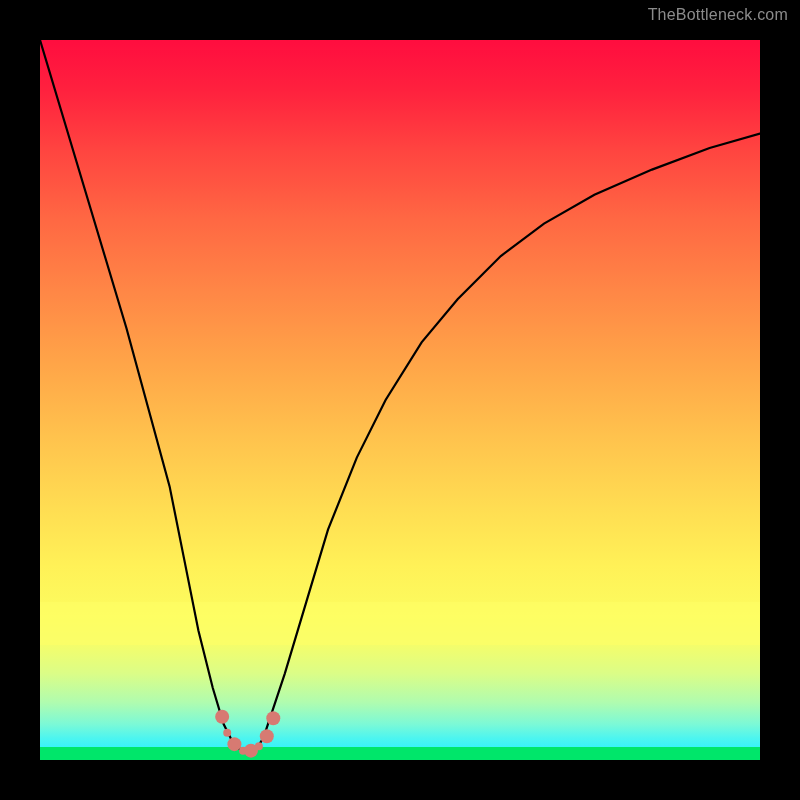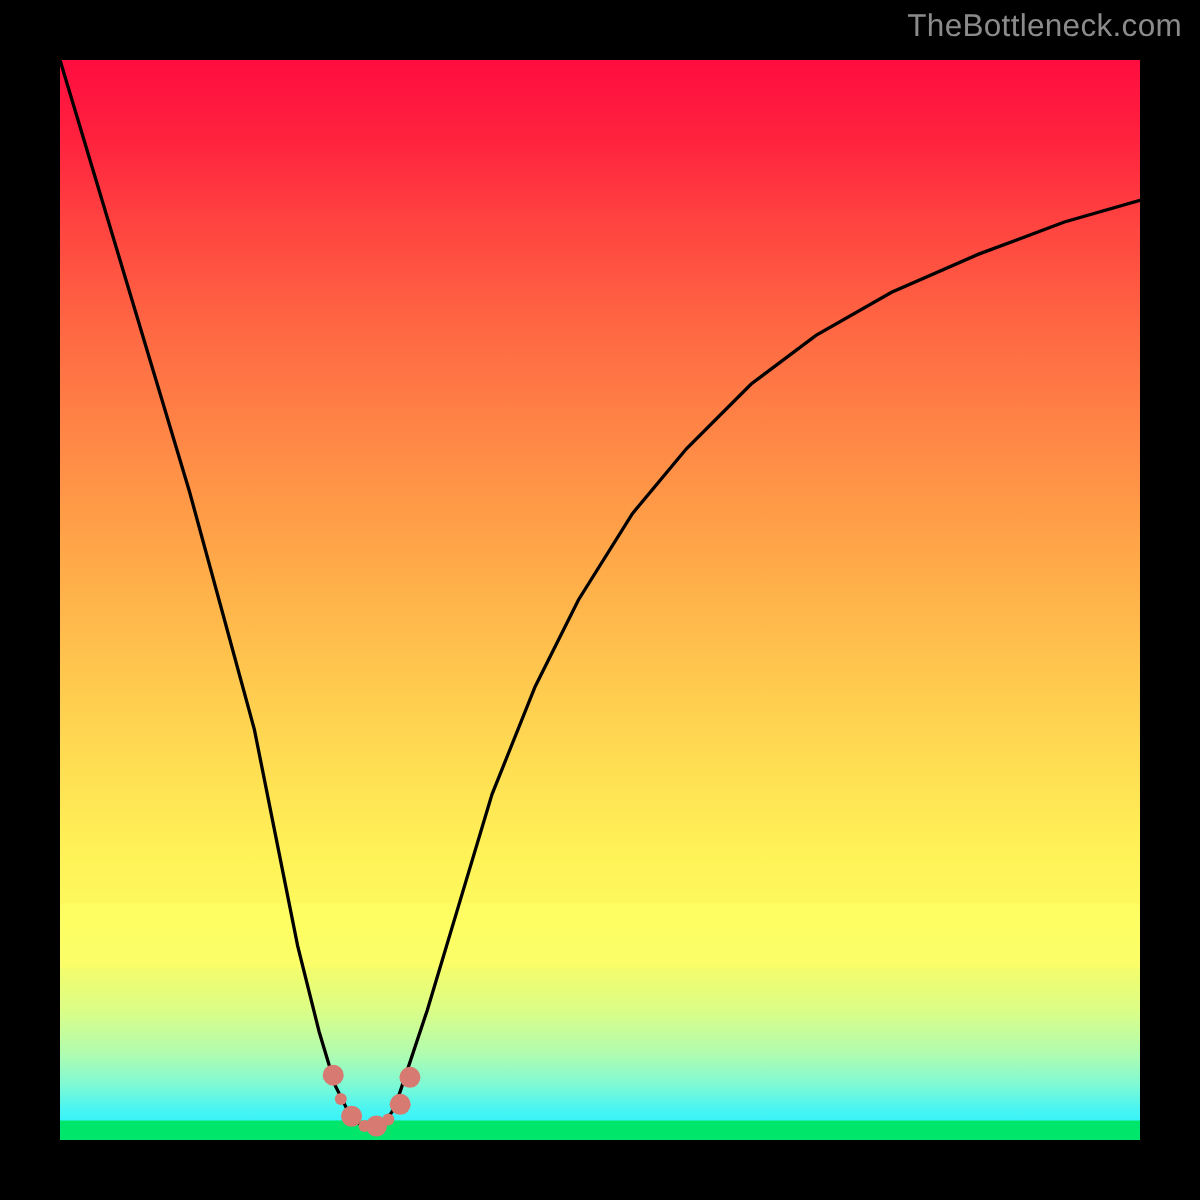--- a/index.html
+++ b/index.html
@@ -61,21 +61,21 @@
     width: 100%;
     bottom: 0;
     height: 1.8%;
     background: #00e66a;
   }
   .watermark {
     position: absolute;
     top: 6px;
     right: 12px;
     color: #8b8b8b;
-    font-size: 21px;
+    font-size: 16px;
     font-weight: 500;
     letter-spacing: 0.2px;
   }
   svg.curve {
     position: absolute;
     left: 0;
     top: 0;
     width: 100%;
     height: 100%;
   }

